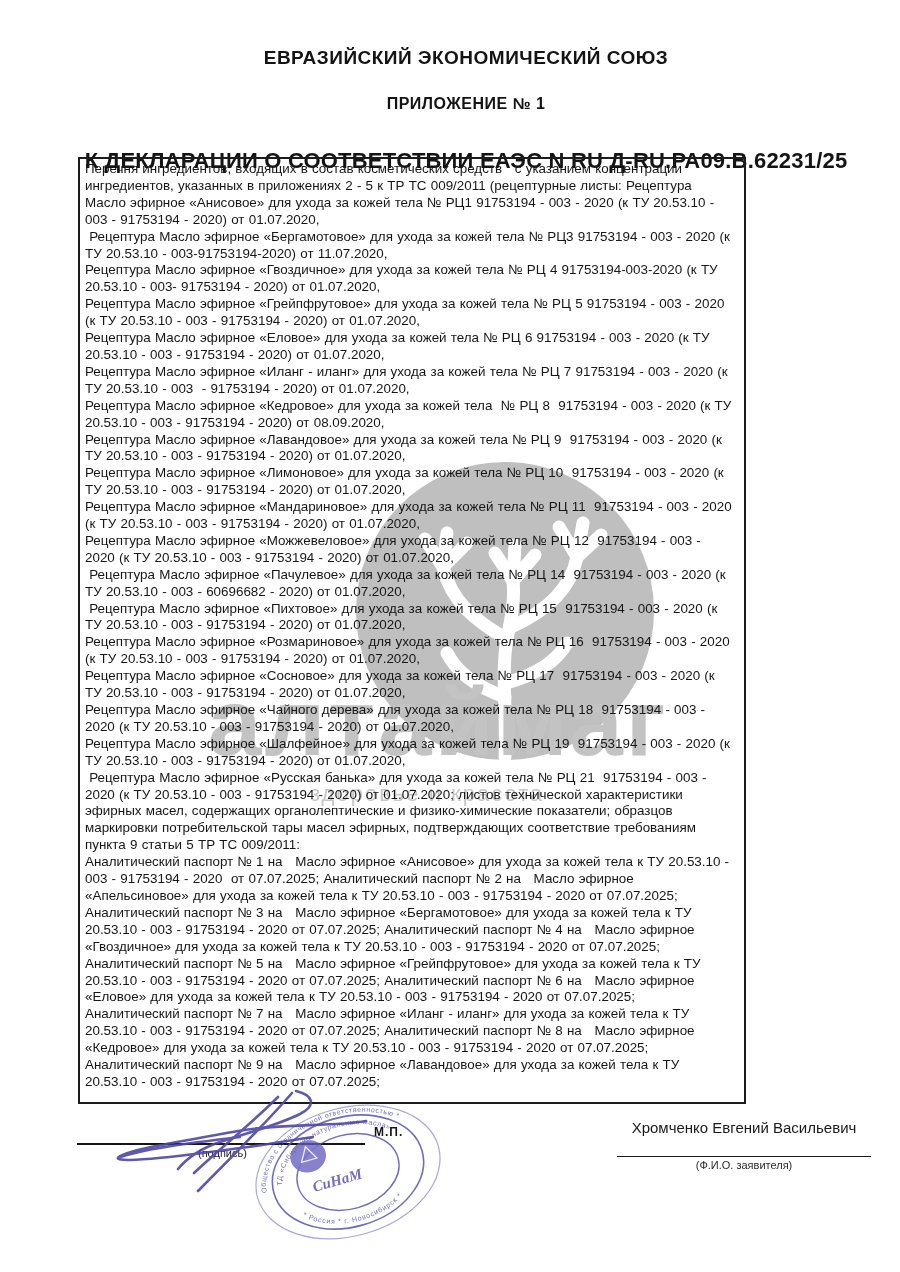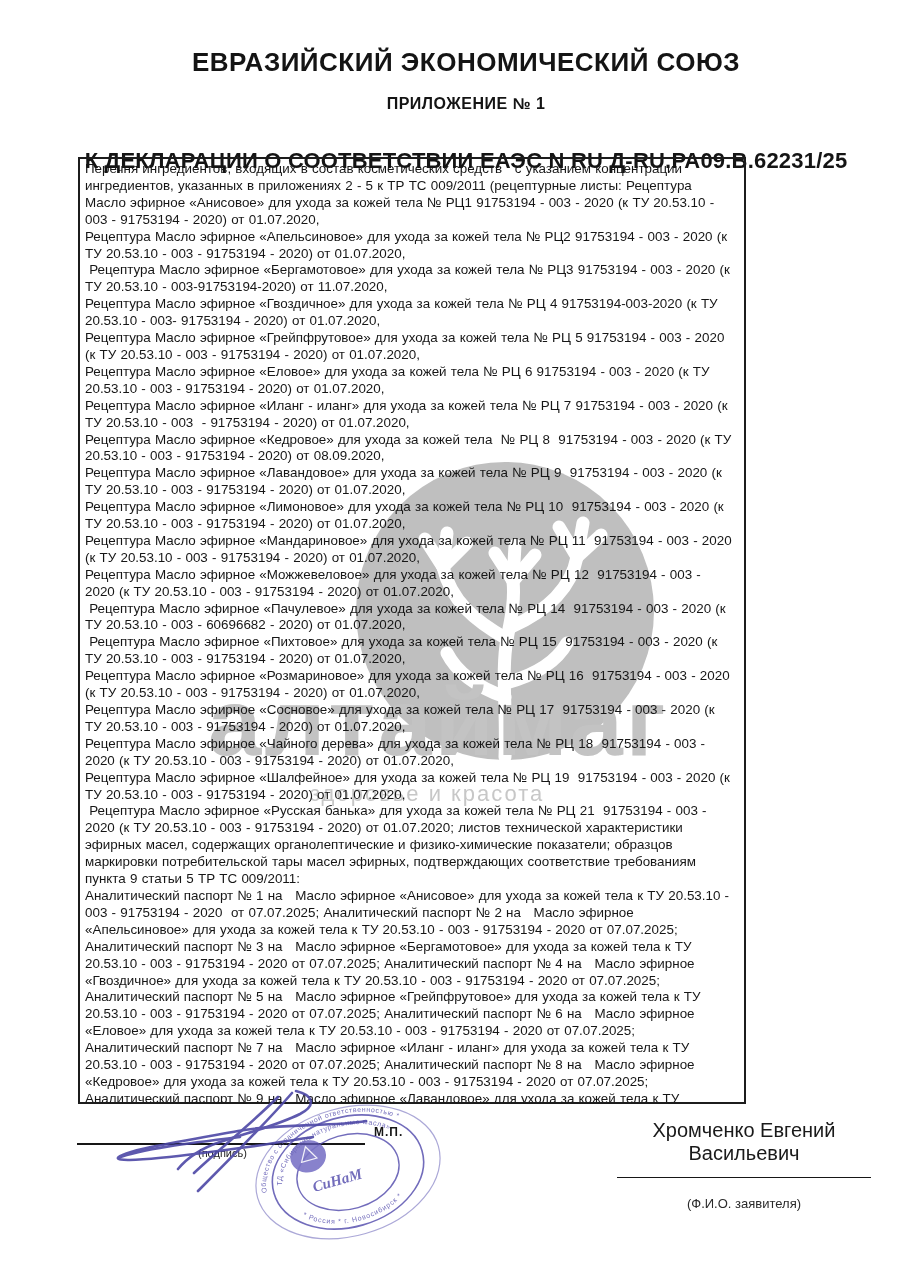--- a/index.html
+++ b/index.html
@@ -3,21 +3,21 @@
 <meta charset="utf-8">
 <style>
   html,body{margin:0;padding:0;background:#e9e9e9;}
   .page{
     position:relative;width:900px;height:1272px;margin:0 auto;
     background:#ffffff;overflow:hidden;
     font-family:"Liberation Sans", sans-serif;color:#111;
   }
   
   .hdr{position:absolute;left:32px;right:0;text-align:center;font-weight:700;color:#141414;}
-  .hdr-union{top:47px;font-size:26px;letter-spacing:.5px;}
+  .hdr-union{top:47px;font-size:19px;letter-spacing:.5px;}
   .hdr-appendix{top:95px;font-size:16px;letter-spacing:.5px;}
   .hdr-decl{top:148px;font-size:22px;letter-spacing:.2px;}
   
   .wm{position:absolute;z-index:0;}
   .wm-brand{
     left:208px;top:676px;font-size:94px;font-weight:700;color:#c3c3c3;
     letter-spacing:3px;transform:scaleX(1.02);transform-origin:left top;line-height:1;
   }
   .wm-tagline{
     left:310px;top:783px;font-size:22px;font-weight:400;color:#c7c7c7;letter-spacing:2px;line-height:1;text-align:center;
@@ -30,22 +30,22 @@
   }
   .entry{
     font-size:13.4px;line-height:16.9px;white-space:pre-wrap;
     word-spacing:.5px;color:#161616;
   }
   
   .sig-line{position:absolute;z-index:2;left:77px;top:1143px;width:288px;border-top:2px solid #161616;}
   .sig-caption{position:absolute;z-index:2;left:198px;top:1147px;font-size:11px;color:#222;}
   .mp-label{position:absolute;z-index:3;left:374px;top:1125px;font-size:12px;font-weight:700;color:#151515;letter-spacing:1px;}
   .fio{position:absolute;z-index:2;left:617px;top:1119px;width:254px;text-align:center;}
-  .fio-name{font-size:20px;color:#1a1a1a;padding-bottom:12px;border-bottom:1.8px solid #161616;}
-  .fio-caption{font-size:13px;color:#2a2a2a;margin-top:18px;}
+  .fio-name{font-size:15px;color:#1a1a1a;padding-bottom:20px;border-bottom:1.8px solid #161616;}
+  .fio-caption{font-size:11px;color:#2a2a2a;margin-top:2px;}
   .sig-svg{position:absolute;z-index:3;left:70px;top:1085px;}
   .stamp-svg{position:absolute;z-index:2;left:248px;top:1098px;}
 </style>
 </head>
 <body>
 
 <div class="page">
 
   <svg class="wm" style="left:355px;top:461px;" width="300" height="300" viewBox="0 0 300 300">
     <g>
@@ -77,21 +77,20 @@
   </svg>
   <div class="wm wm-brand">алтаймаг</div>
   <div class="wm wm-tagline">здоровье и красота</div>
 
   <div class="hdr hdr-union">ЕВРАЗИЙСКИЙ ЭКОНОМИЧЕСКИЙ СОЮЗ</div>
   <div class="hdr hdr-appendix">ПРИЛОЖЕНИЕ № 1</div>
   <div class="hdr hdr-decl">К ДЕКЛАРАЦИИ О СООТВЕТСТВИИ ЕАЭС N RU Д-RU.РА09.В.62231/25</div>
 
   <div class="frame">
       <div class="entry">Перечня ингредиентов, входящих в состав косметических средств   с указанием концентрации ингредиентов, указанных в приложениях 2 - 5 к ТР ТС 009/2011 (рецептурные листы: Рецептура Масло эфирное «Анисовое» для ухода за кожей тела № РЦ1 91753194 - 003 - 2020 (к ТУ 20.53.10 - 003 - 91753194 - 2020) от 01.07.2020,</div>
-      <div class="entry">Рецептура Масло эфирное «Апельсиновое» для ухода за кожей тела № РЦ2 91753194 - 003 - 2020 (к ТУ 20.53.10 - 003 - 91753194 - 2020) от 01.07.2020,</div>
       <div class="entry"> Рецептура Масло эфирное «Бергамотовое» для ухода за кожей тела № РЦ3 91753194 - 003 - 2020 (к ТУ 20.53.10 - 003-91753194-2020) от 11.07.2020,</div>
       <div class="entry">Рецептура Масло эфирное «Гвоздичное» для ухода за кожей тела № РЦ 4 91753194-003-2020 (к ТУ 20.53.10 - 003- 91753194 - 2020) от 01.07.2020,</div>
       <div class="entry">Рецептура Масло эфирное «Грейпфрутовое» для ухода за кожей тела № РЦ 5 91753194 - 003 - 2020 (к ТУ 20.53.10 - 003 - 91753194 - 2020) от 01.07.2020,</div>
       <div class="entry">Рецептура Масло эфирное «Еловое» для ухода за кожей тела № РЦ 6 91753194 - 003 - 2020 (к ТУ 20.53.10 - 003 - 91753194 - 2020) от 01.07.2020,</div>
       <div class="entry">Рецептура Масло эфирное «Иланг - иланг» для ухода за кожей тела № РЦ 7 91753194 - 003 - 2020 (к ТУ 20.53.10 - 003  - 91753194 - 2020) от 01.07.2020,</div>
       <div class="entry">Рецептура Масло эфирное «Кедровое» для ухода за кожей тела  № РЦ 8  91753194 - 003 - 2020 (к ТУ 20.53.10 - 003 - 91753194 - 2020) от 08.09.2020,</div>
       <div class="entry">Рецептура Масло эфирное «Лавандовое» для ухода за кожей тела № РЦ 9  91753194 - 003 - 2020 (к ТУ 20.53.10 - 003 - 91753194 - 2020) от 01.07.2020,</div>
       <div class="entry">Рецептура Масло эфирное «Лимоновое» для ухода за кожей тела № РЦ 10  91753194 - 003 - 2020 (к ТУ 20.53.10 - 003 - 91753194 - 2020) от 01.07.2020,</div>
       <div class="entry">Рецептура Масло эфирное «Мандариновое» для ухода за кожей тела № РЦ 11  91753194 - 003 - 2020 (к ТУ 20.53.10 - 003 - 91753194 - 2020) от 01.07.2020,</div>
       <div class="entry">Рецептура Масло эфирное «Можжевеловое» для ухода за кожей тела № РЦ 12  91753194 - 003 - 2020 (к ТУ 20.53.10 - 003 - 91753194 - 2020) от 01.07.2020,</div>

